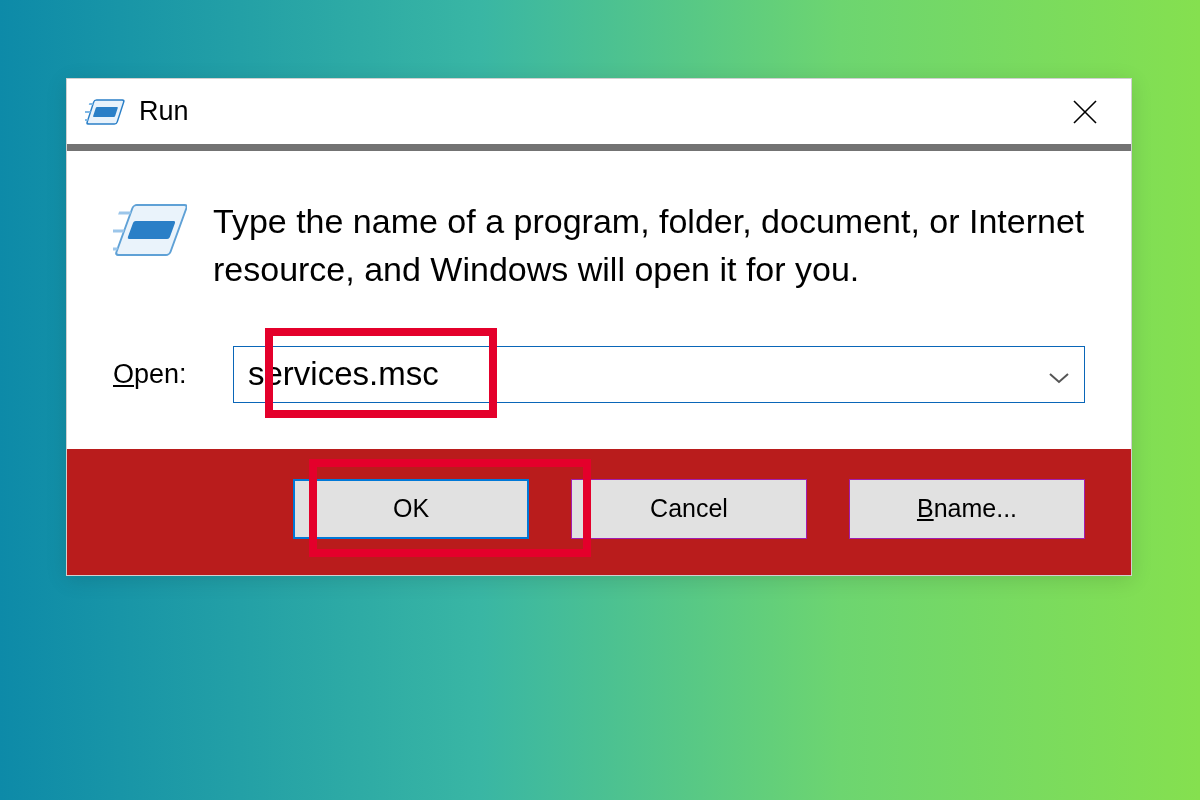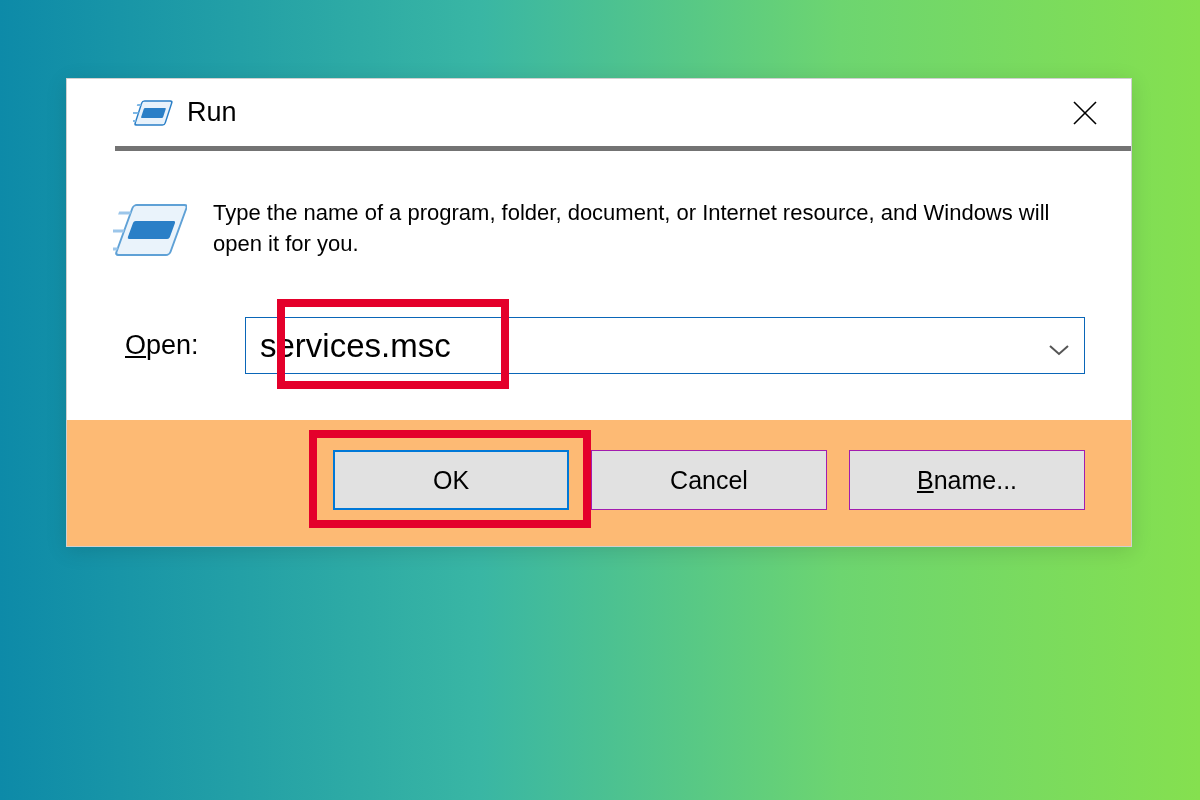--- a/index.html
+++ b/index.html
@@ -19,22 +19,21 @@
     width: 1066px;
     background: #ffffff;
     border: 1px solid #d0d0d0;
     box-shadow: 0 4px 20px rgba(0,0,0,0.12);
   }
   .titlebar {
     height: 72px;
     display: flex;
     align-items: center;
     padding: 0 22px 0 18px;
-    border-bottom: 5px solid #737373;
-    margin-left: 48px;
+    border-bottom: 7px solid #737373;
   }
   .titlebar-icon {
     width: 40px;
     height: 30px;
     margin-right: 14px;
     display: flex;
     align-items: center;
     justify-content: center;
   }
   .titlebar-title {
@@ -60,30 +59,29 @@
     gap: 26px;
     margin-bottom: 52px;
   }
   .big-icon {
     width: 74px;
     height: 64px;
     flex: 0 0 auto;
     margin-top: 4px;
   }
   .desc-text {
-    font-size: 22px;
+    font-size: 34px;
     color: #000;
     line-height: 1.42;
   }
   .open-row {
     display: flex;
     align-items: center;
     gap: 24px;
     position: relative;
-    margin-left: 12px;
   }
   .open-label {
     font-size: 27px;
     color: #000;
     width: 96px;
   }
   .open-label .accel { text-decoration: underline; }
   .combo {
     flex: 1;
     height: 57px;
@@ -102,25 +100,25 @@
   .highlight-input {
     position: absolute;
     left: 152px;
     top: -18px;
     width: 232px;
     height: 90px;
     border: 8px solid #e4002b;
     pointer-events: none;
   }
   .footer {
-    background: #fdba74;
+    background: #b91c1c;
     padding: 30px 46px 36px 56px;
     display: flex;
     justify-content: flex-end;
-    gap: 22px;
+    gap: 42px;
     position: relative;
   }
   .btn {
     width: 236px;
     height: 60px;
     background: #e1e1e1;
     border: 1px solid #a21caf;
     font-size: 25px;
     color: #000;
     display: flex;

